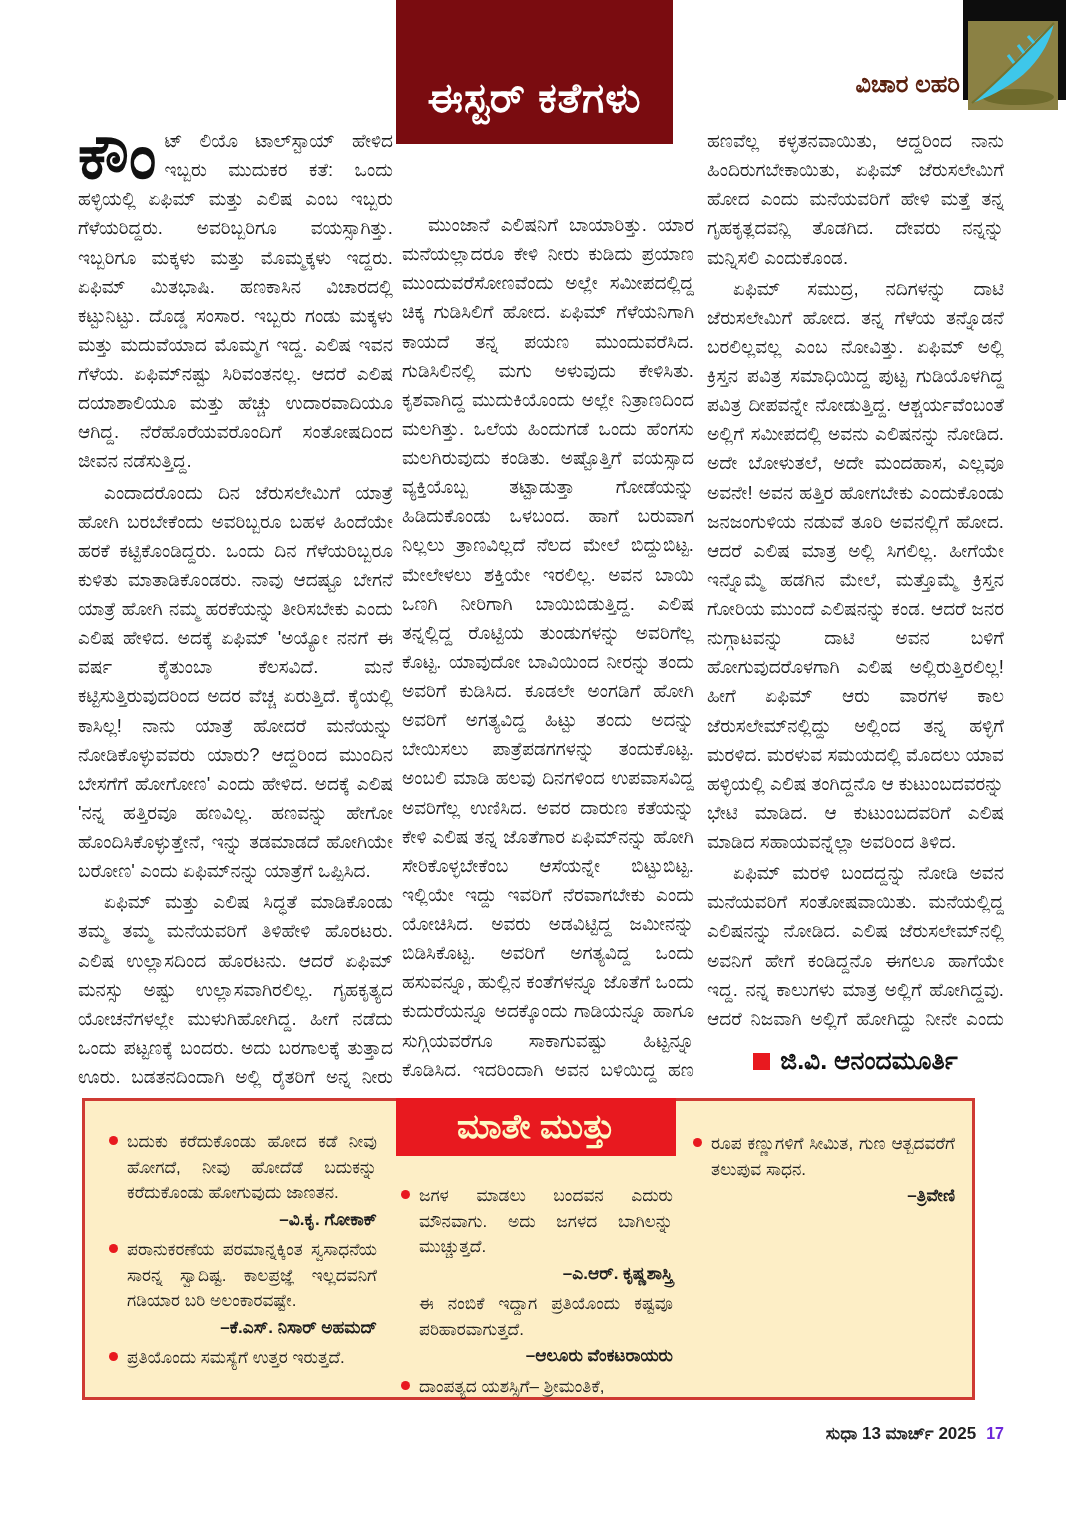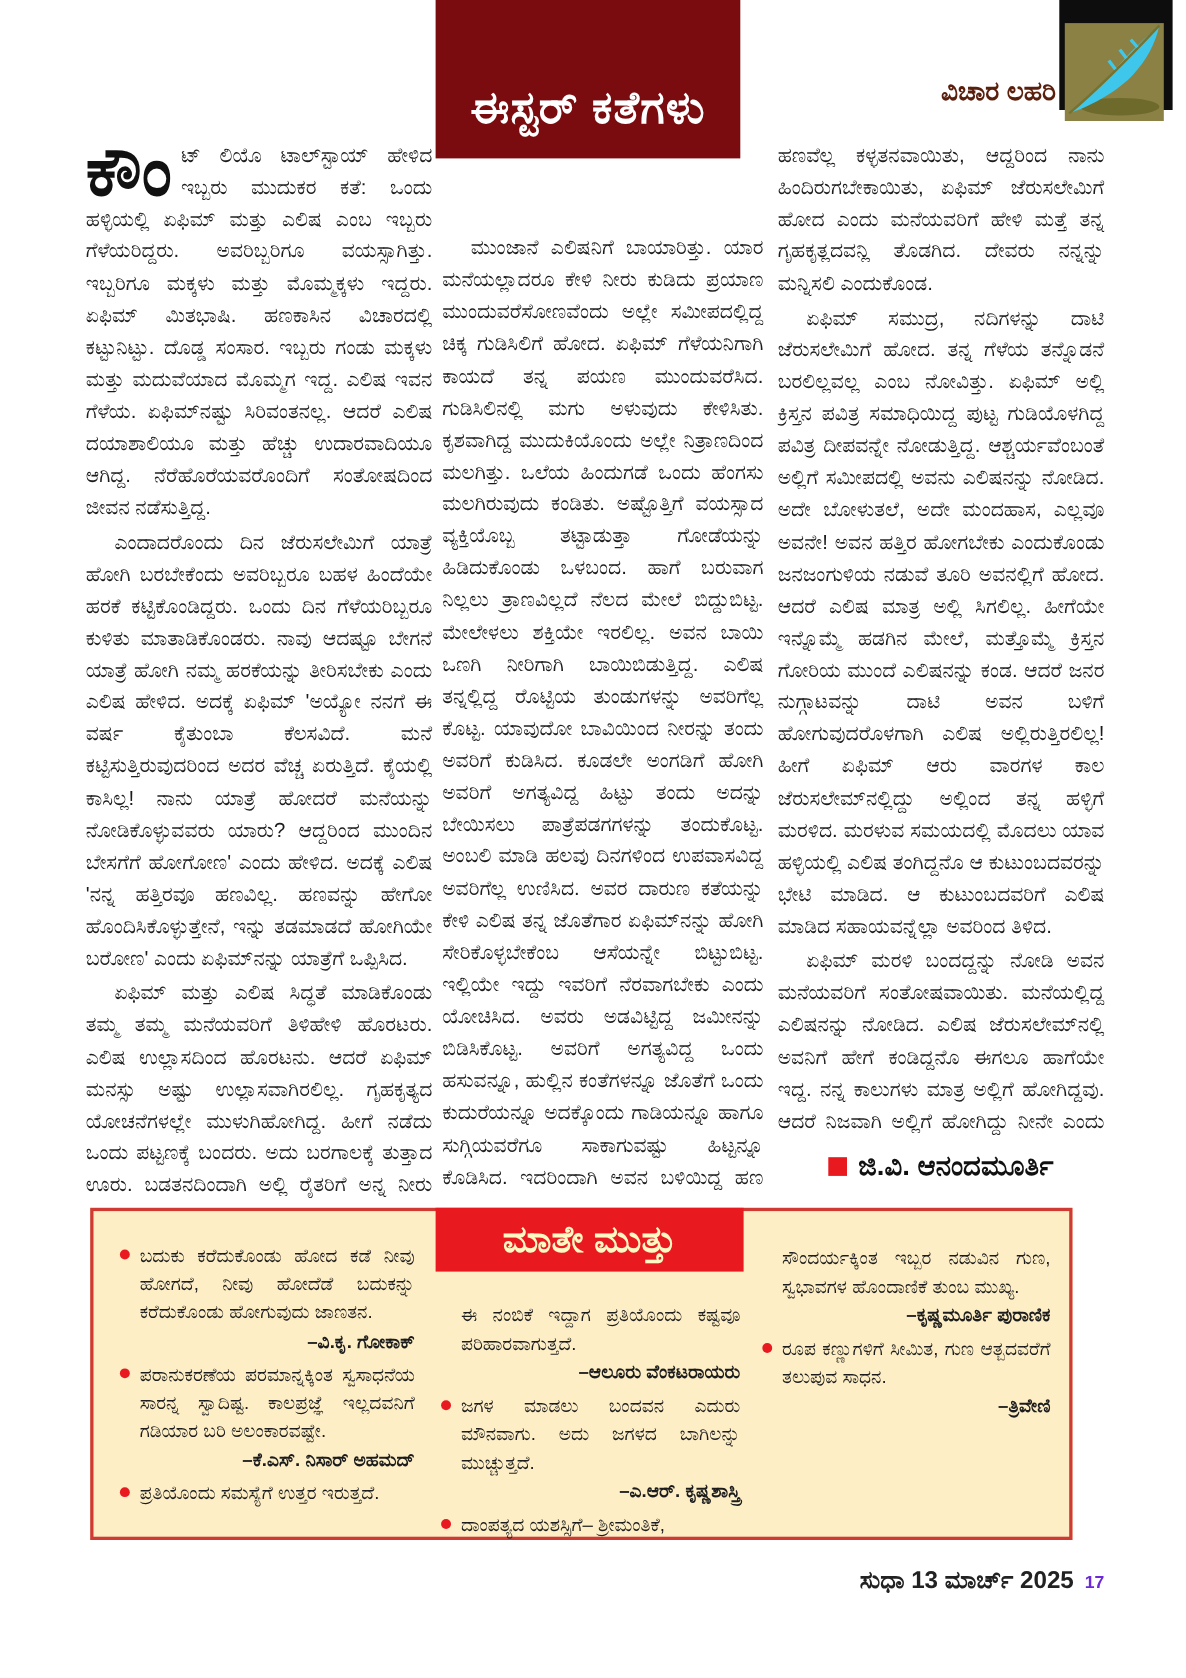--- a/index.html
+++ b/index.html
@@ -63,21 +63,21 @@
   .quote .qdot{
     position:absolute;left:0;top:7px;width:9px;height:9px;border-radius:50%;
     background:#e8191f;
   }
   .qauthor{text-align:right;font-weight:bold;margin:1px 0 5px 0;font-size:17px;}
   
   .footer{
     position:absolute;right:74px;top:1424px;
     display:flex;align-items:baseline;gap:10px;
   }
-  .footer .f-issue{font-size:22px;font-weight:bold;color:#222;}
+  .footer .f-issue{font-size:17px;font-weight:bold;color:#222;}
   .footer .f-page{font-size:16px;font-weight:bold;color:#6d28d9;}
 </style>
 </head>
 <body>
 
 <div id="page">
 
   <div class="title-box">
     <div class="title-text">ಈಸ್ಟರ್ ಕತೆಗಳು</div>
   </div>
@@ -134,42 +134,37 @@
         <span>ಪರಾನುಕರಣೆಯ ಪರಮಾನ್ನಕ್ಕಿಂತ ಸ್ವಸಾಧನೆಯ ಸಾರನ್ನ ಸ್ವಾದಿಷ್ಟ. ಕಾಲಪ್ರಜ್ಞೆ ಇಲ್ಲದವನಿಗೆ ಗಡಿಯಾರ ಬರಿ ಅಲಂಕಾರವಷ್ಟೇ.</span>
         <div class="qauthor">–ಕೆ.ಎಸ್. ನಿಸಾರ್ ಅಹಮದ್</div>
       </div>
       <div class="quote">
         <span class="qdot"></span>
         <span>ಪ್ರತಿಯೊಂದು ಸಮಸ್ಯೆಗೆ ಉತ್ತರ ಇರುತ್ತದೆ.</span>
       </div>
     </div>
 
     <div id="qcol2" class="qcol">
+      <div class="quote">
+        <span class="qdot"></span>
+        <span>ಜಗಳ ಮಾಡಲು ಬಂದವನ ಎದುರು ಮೌನವಾಗು. ಅದು ಜಗಳದ ಬಾಗಿಲನ್ನು ಮುಚ್ಚುತ್ತದೆ.</span>
+        <div class="qauthor">–ಎ.ಆರ್. ಕೃಷ್ಣಶಾಸ್ತ್ರಿ</div>
+      </div>
       <div class="quote no-bullet">
         
         <span>ಈ ನಂಬಿಕೆ ಇದ್ದಾಗ ಪ್ರತಿಯೊಂದು ಕಷ್ಟವೂ ಪರಿಹಾರವಾಗುತ್ತದೆ.</span>
         <div class="qauthor">–ಆಲೂರು ವೆಂಕಟರಾಯರು</div>
-      </div>
-      <div class="quote">
-        <span class="qdot"></span>
-        <span>ಜಗಳ ಮಾಡಲು ಬಂದವನ ಎದುರು ಮೌನವಾಗು. ಅದು ಜಗಳದ ಬಾಗಿಲನ್ನು ಮುಚ್ಚುತ್ತದೆ.</span>
-        <div class="qauthor">–ಎ.ಆರ್. ಕೃಷ್ಣಶಾಸ್ತ್ರಿ</div>
       </div>
       <div class="quote">
         <span class="qdot"></span>
         <span>ದಾಂಪತ್ಯದ ಯಶಸ್ಸಿಗೆ– ಶ್ರೀಮಂತಿಕೆ,</span>
       </div>
     </div>
 
     <div id="qcol3" class="qcol">
-      <div class="quote no-bullet">
-        
-        <span>ಸೌಂದರ್ಯಕ್ಕಿಂತ ಇಬ್ಬರ ನಡುವಿನ ಗುಣ, ಸ್ವಭಾವಗಳ ಹೊಂದಾಣಿಕೆ ತುಂಬ ಮುಖ್ಯ.</span>
-        <div class="qauthor">–ಕೃಷ್ಣಮೂರ್ತಿ ಪುರಾಣಿಕ</div>
-      </div>
       <div class="quote">
         <span class="qdot"></span>
         <span>ರೂಪ ಕಣ್ಣುಗಳಿಗೆ ಸೀಮಿತ, ಗುಣ ಆತ್ಬದವರೆಗೆ ತಲುಪುವ ಸಾಧನ.</span>
         <div class="qauthor">–ತ್ರಿವೇಣಿ</div>
       </div>
     </div>
   </div>
 
   <div class="footer">
     <span class="f-issue">ಸುಧಾ 13 ಮಾರ್ಚ್ 2025</span>

